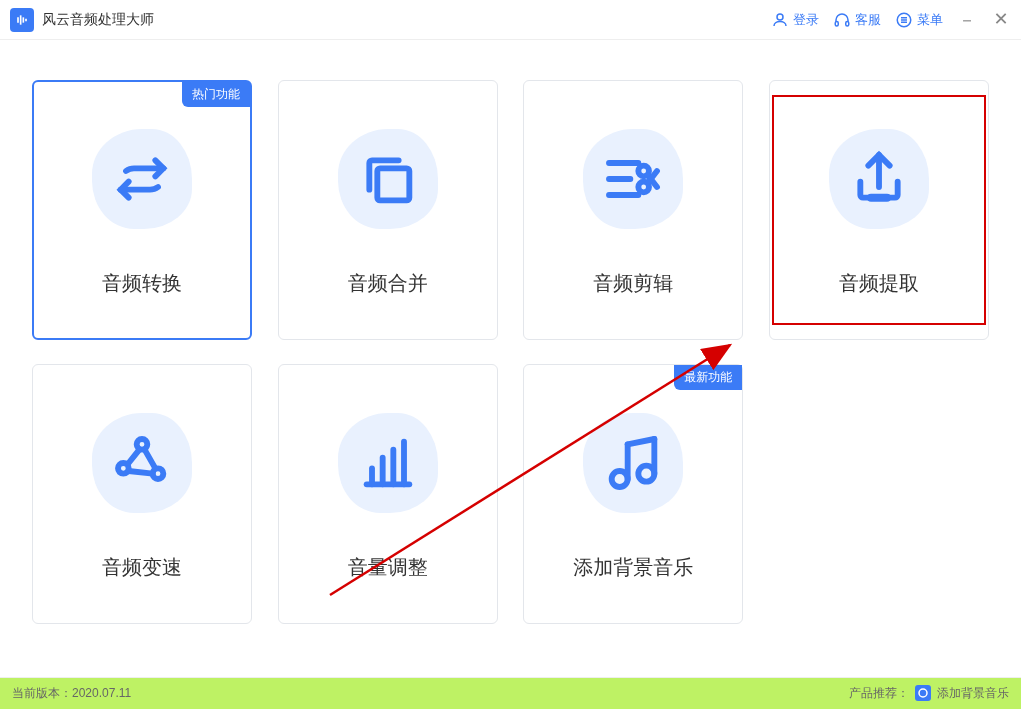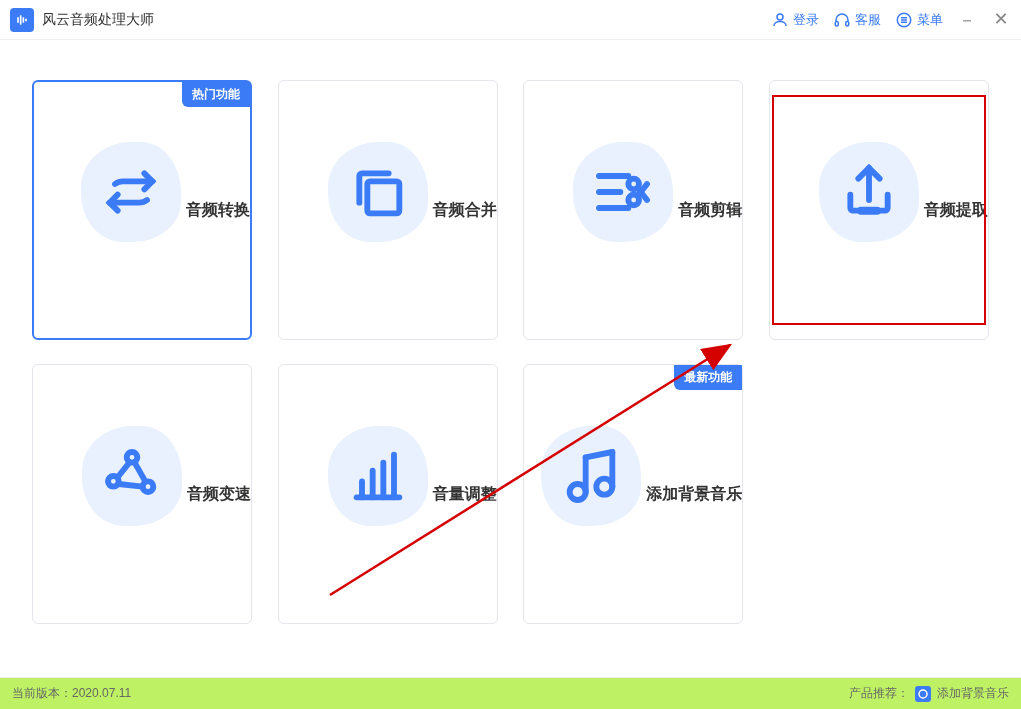--- a/index.html
+++ b/index.html
@@ -60,26 +60,25 @@
       grid-template-columns: repeat(4, 220px);
       grid-template-rows: repeat(2, 260px);
       gap: 24px;
       justify-content: space-between;
     }
     .card {
       border: 1px solid #e3e6eb;
       border-radius: 6px;
       position: relative;
       display: flex;
-      flex-direction: row;
-      align-items: center;
-      justify-content: flex-end;
+      flex-direction: column;
+      align-items: center;
+      justify-content: center;
       cursor: pointer;
       background: #fff;
-      font-weight: bold;
     }
     .card.primary {
       border: 2px solid #3B7BF6;
     }
     .card.highlighted::after {
       content: "";
       position: absolute;
       top: 14px; left: 2px; right: 2px; bottom: 14px;
       border: 2px solid #d50000;
       pointer-events: none;
@@ -105,21 +104,21 @@
     }
     .blob {
       position: absolute;
       width: 100px;
       height: 100px;
       background: #E9F1FE;
       border-radius: 50% 40% 48% 42% / 45% 50% 40% 48%;
     }
     .card-icon-wrap svg { position: relative; z-index: 1; }
     .card-label {
-      font-size: 16px;
+      font-size: 20px;
       color: #333;
     }
     .arrow-overlay {
       position: absolute;
       left: 320px;
       top: 335px;
       pointer-events: none;
       z-index: 10;
     }
     .footer {
@@ -130,21 +129,21 @@
       height: 32px;
       border-top: 1px solid #eee;
       display: flex;
       align-items: center;
       padding: 0 12px;
       font-size: 12px;
       color: #666;
       background: #bef264;
     }
     .footer-left { flex: 1; }
-    .footer-right { display: flex; align-items: flex-end; gap: 6px; }
+    .footer-right { display: flex; align-items: flex-start; gap: 6px; }
     .footer-logo {
       width: 16px; height: 16px;
       background: #3B7BF6;
       border-radius: 3px;
       display: flex; align-items: center; justify-content: center;
     }
   </style>
 </head>
 <body>
 

